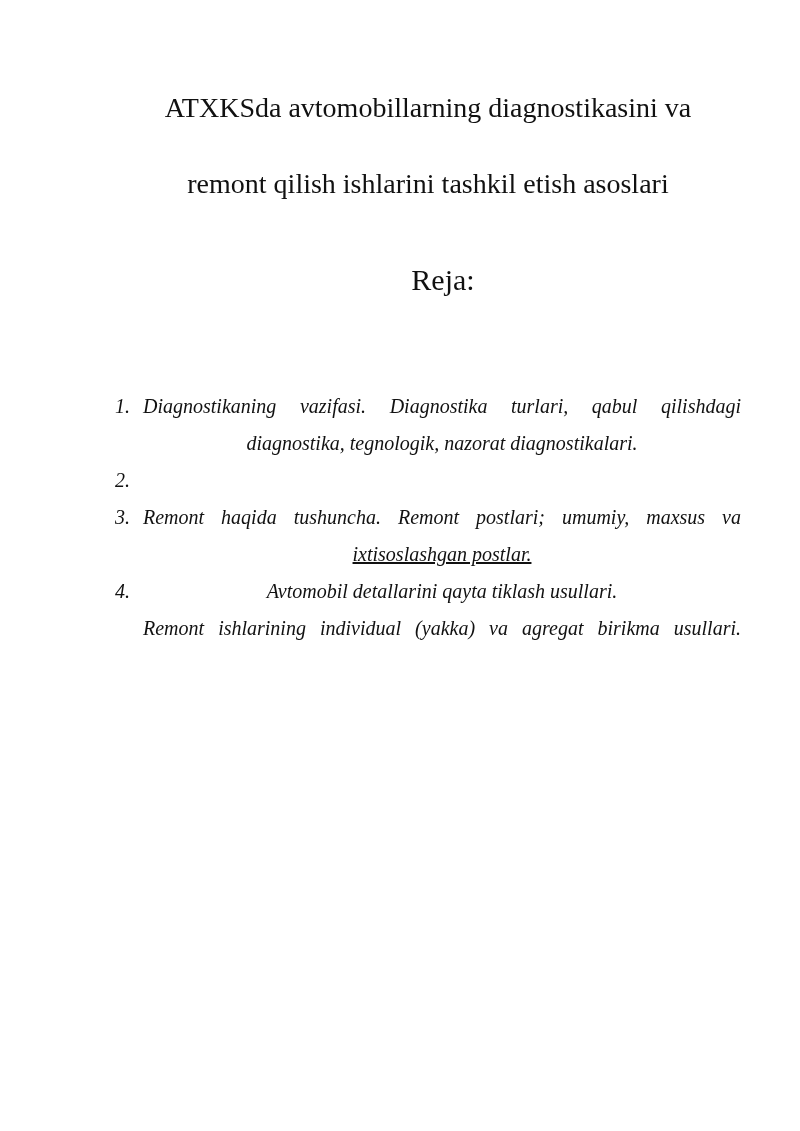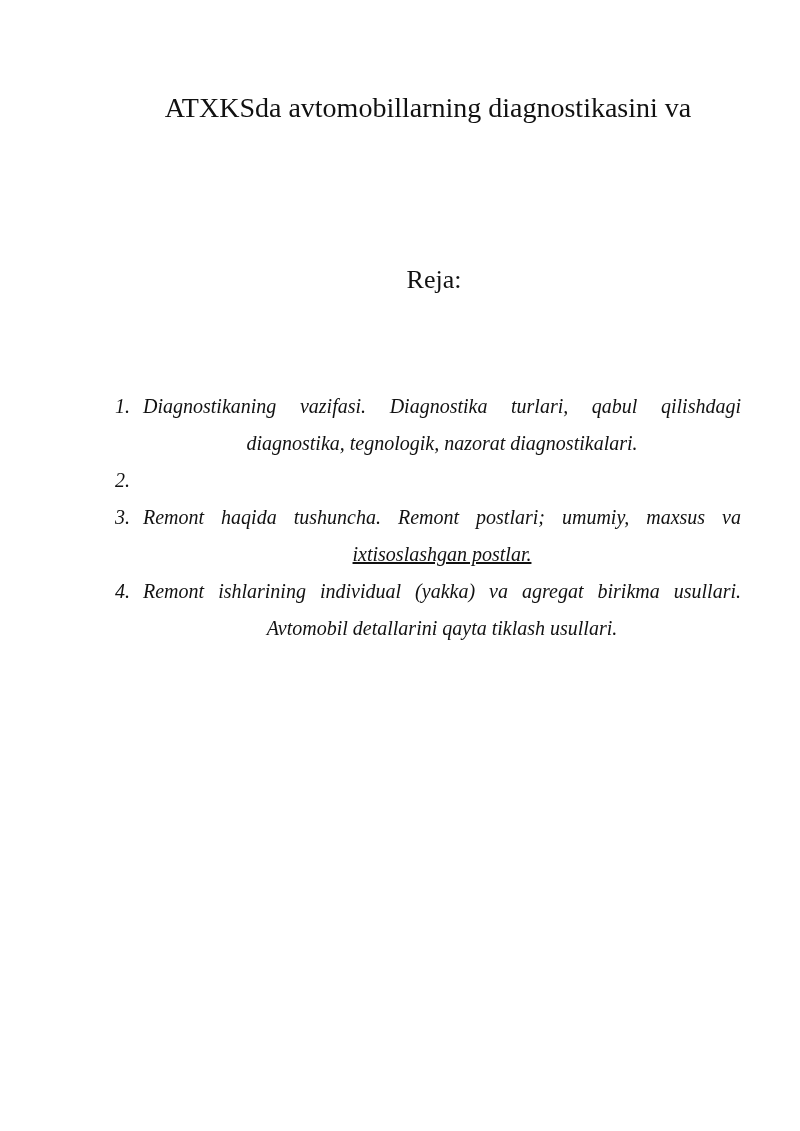--- a/index.html
+++ b/index.html
@@ -24,24 +24,24 @@
     width: 626px;
     text-align: center;
     font-size: 28px;
     line-height: 38px;
     font-weight: normal;
     margin: 0;
   }
   .plan-heading {
     position: absolute;
     top: 249px;
-    left: 121px;
+    left: 130px;
     width: 626px;
     text-align: center;
-    font-size: 26px;
+    font-size: 30px;
     line-height: 32px;
     margin: 0;
   }
   .plan-list {
     position: absolute;
     top: 373px;
     left: 115px;
     width: 626px;
     font-style: italic;
     font-size: 20px;
@@ -76,20 +76,21 @@
     background: #4472c4;
   }
 </style>
 </head>
 <body>
 
 <div class="page">
 
   <h1 class="doc-title">
     <span class="title-line" style="display: block;">ATXKSda avtomobillarning diagnostikasini va</span><br>
+    <span class="title-line" style="display: block;">remont qilish ishlarini tashkil etish asoslari</span>
   </h1>
 
   <div class="plan-heading">Reja:</div>
 
   <div class="plan-list">
 
     <div class="plan-item">
       <span class="item-number">1.</span>
       <span class="item-lines">
         <span class="item-line stretch" style="display: block;">Diagnostikaning vazifasi. Diagnostika turlari, qabul qilishdagi</span>
@@ -107,22 +108,22 @@
       <span class="item-number">3.</span>
       <span class="item-lines">
         <span class="item-line stretch" style="display: block;">Remont haqida tushuncha. Remont postlari; umumiy, maxsus va</span>
         <span class="item-line" style="display: block; text-decoration: underline;">ixtisoslashgan postlar.</span>
       </span>
     </div>
 
     <div class="plan-item">
       <span class="item-number">4.</span>
       <span class="item-lines">
+        <span class="item-line" style="display: block;">Avtomobil detallarini qayta tiklash usullari.</span>
         <span class="item-line stretch" style="display: block;">Remont ishlarining individual (yakka) va agregat birikma usullari.</span>
-        <span class="item-line" style="display: block;">Avtomobil detallarini qayta tiklash usullari.</span>
       </span>
     </div>
 
   </div>
 
   <div class="next-page-bar" style="background: rgb(68, 114, 196);"></div>
 
 </div>
 
 </body></html>

